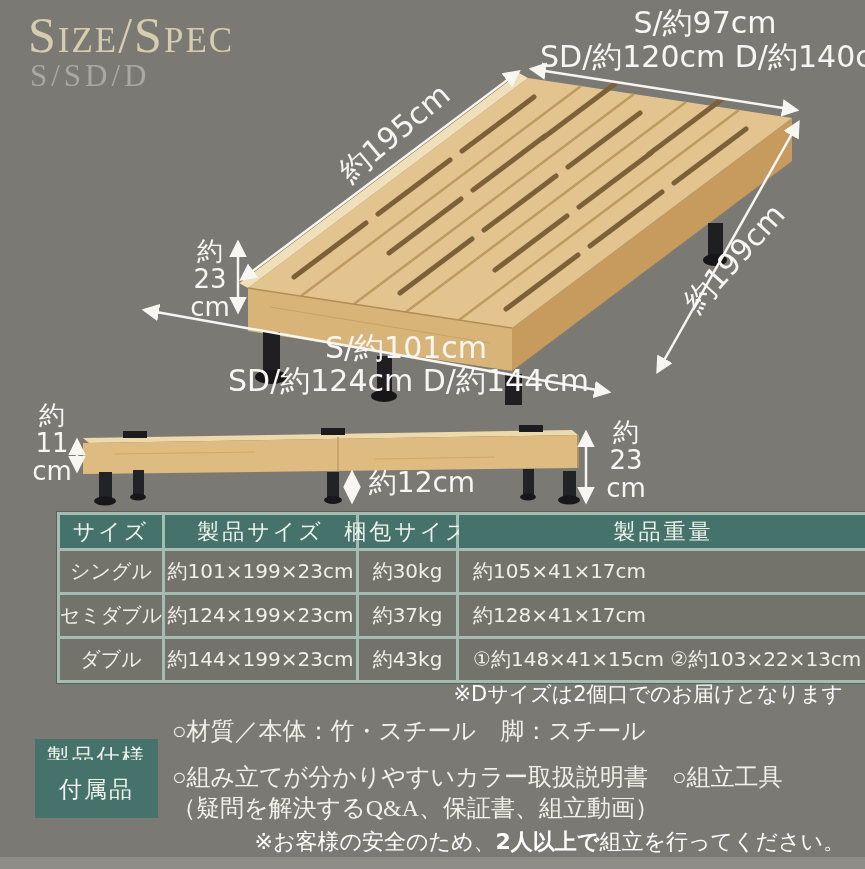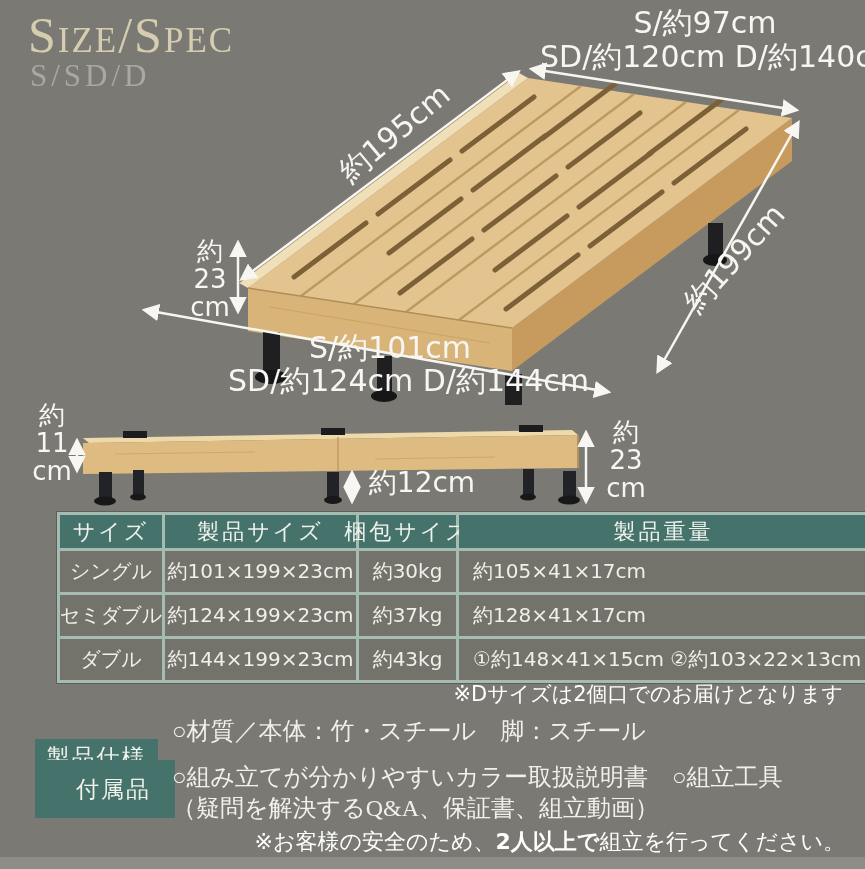--- a/index.html
+++ b/index.html
@@ -19,21 +19,21 @@
     left:30px;top:58px;font-family:"Liberation Serif","DejaVu Serif",serif;
     font-size:31px;letter-spacing:4px;color:#a9a8a3;
   }
   
   .dim{color:#f7f6f2;font-size:30px;font-weight:500;text-align:center;white-space:nowrap;}
   .dim.small{font-size:26px;line-height:28px;}
   .stack span{display:block;}
   .rot195{left:300px;top:113px;width:190px;transform:rotate(-40deg);}
   .rot199{left:650px;top:238px;width:170px;transform:rotate(-48deg);}
   .h23top{left:183px;top:237px;width:54px;}
-  .foot1{left:280px;top:328px;width:220px;}
+  .foot1{left:296px;top:328px;width:220px;}
   .foot2{left:228px;top:361px;width:330px;}
   .head1{left:545px;top:3px;width:320px;}
   .head2{left:540px;top:37px;width:325px;}
   .h11side{left:25px;top:401px;width:54px;}
   .leg12{left:362px;top:464px;width:120px;font-size:28px;}
   .h23side{left:597px;top:418px;width:58px;}
   
   .spec-table{
     left:33px;top:512px;display:grid;
     grid-template-columns:102px 191px 97px 409px;
@@ -54,21 +54,21 @@
   .note{
     color:#ffffff;font-size:21px;white-space:nowrap;
   }
   .tbl-note{top:680px;right:22px;}
   .tag{
     background:#45726a;color:#eef2ea;font-size:23px;letter-spacing:2px;
     display:flex;align-items:center;justify-content:center;
     left:35px;width:123px;
   }
   .tag-material{top:739px;height:36px;}
-  .tag-acc{top:760px;height:58px;padding-left:17px;}
+  .tag-acc{top:760px;height:58px;}
   .spec-text{color:#f2f0e9;font-size:24px;white-space:nowrap;left:172px;font-family:Liberation Serif, serif;}
   .mat-text{top:715px;}
   .acc1{top:761px;}
   .acc2{top:792px;}
   .safety{top:827px;right:20px;font-size:22px;}
   .safety b{font-weight:bold;margin-top:32px;}
   .footer-strip{left:0;bottom:0;width:865px;height:12px;background:#8e8d87;}
 </style>
 </head>
 <body>

